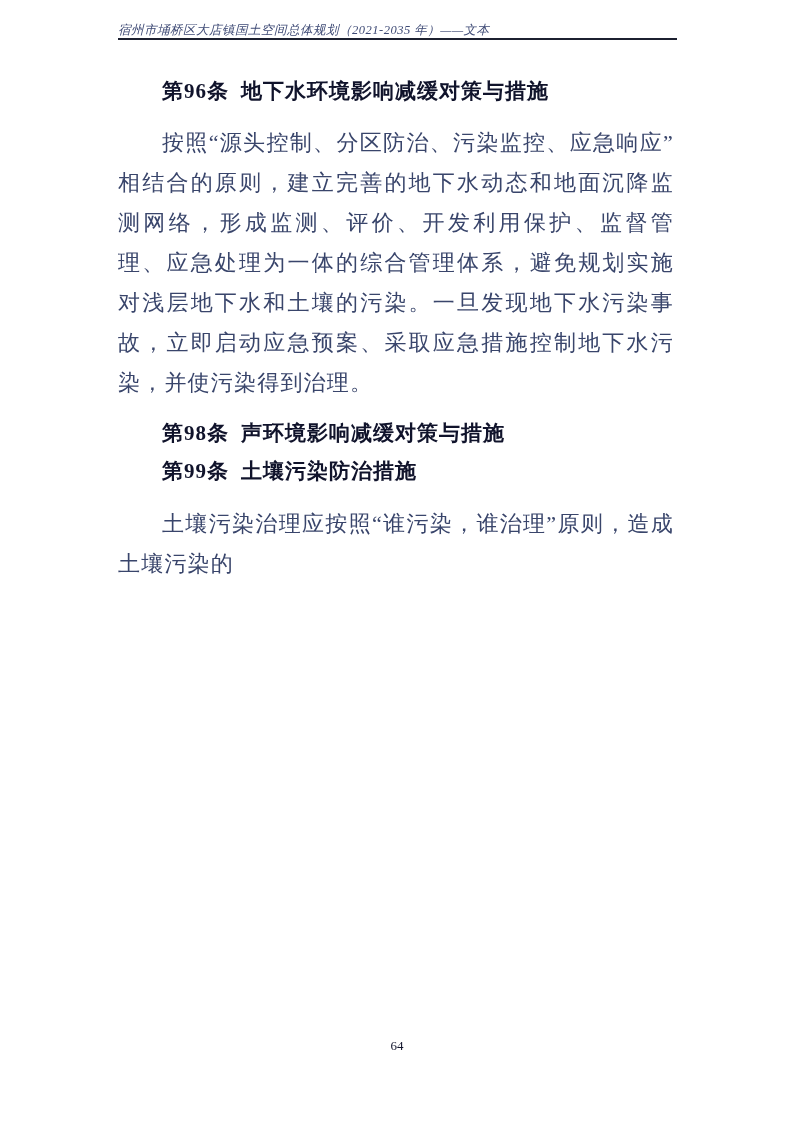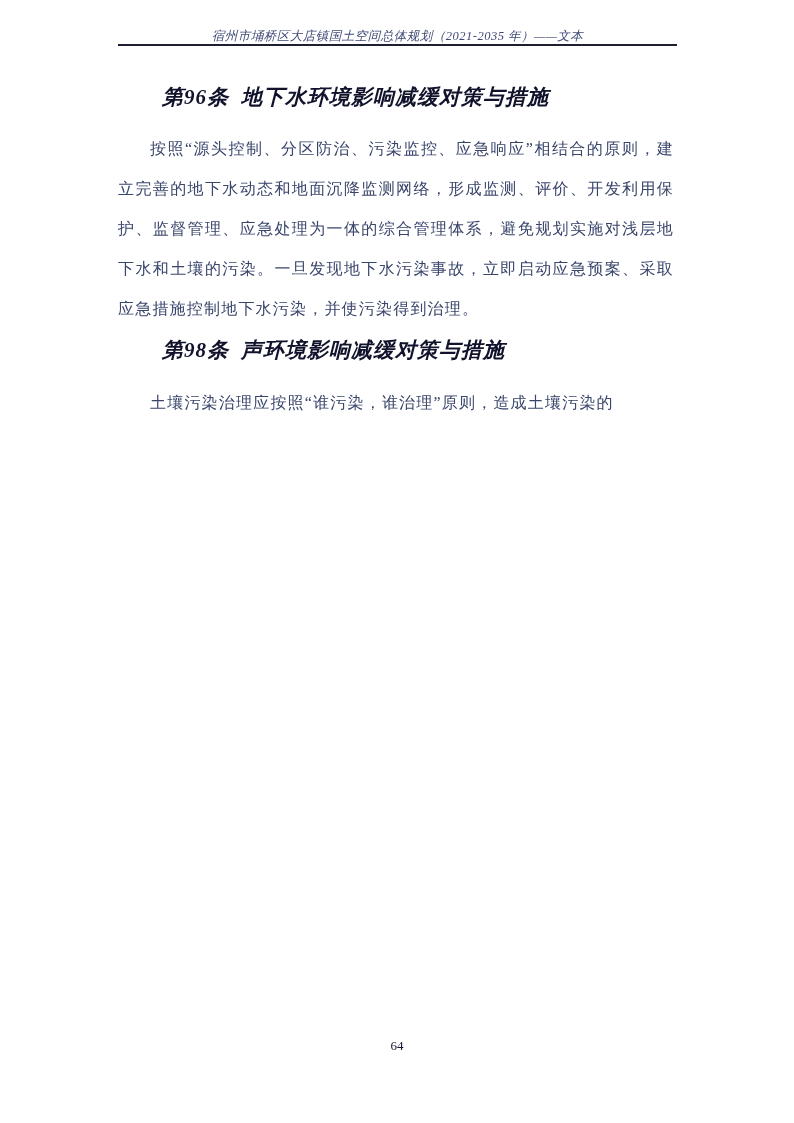--- a/index.html
+++ b/index.html
@@ -17,22 +17,22 @@
   .page{
     position:relative;
     width:794px;height:1123px;
     background:var(--page-bg);
     overflow:hidden;
     box-sizing:border-box;
   }
   
   .page-header{
     margin:0 117px 0 118px;
-    padding-top:29px;
-    text-align:center;
+    padding-top:23px;
+    text-align:left;
     border-bottom:2px solid var(--rule);
   }
   .page-header .header-title{
     display:block;
     font-size:12.5px;
     line-height:15px;
     letter-spacing:0.5px;
     font-style:italic;
     color:var(--header-text);
     white-space:nowrap;
@@ -44,28 +44,27 @@
   .section-heading{
     margin:0;
     padding-left:44px;
     margin-top:12px;
     font-size:21px;
     line-height:26px;
     font-weight:bold;
     color:var(--heading-text);
     letter-spacing:1px;
     white-space:nowrap;
-    font-style:italic;
   }
   .section-heading.first{margin-top:38px;}
-  .section-heading.tight{margin-top:8px;}
+  .section-heading.tight{margin-top:17px;}
   .article-no{margin-right:12px;}
   .section-paragraph{
     margin:20px 0 0 0;
-    font-size:16px;
+    font-size:22px;
     line-height:40px;
     color:var(--body-text);
     text-align:justify;
     text-justify:inter-ideograph;
     text-indent:2em;
     letter-spacing:1.2px;
   }
   .section-paragraph.after-header{margin-top:19px;}
   
   .page-number{
@@ -91,19 +90,22 @@
     <h2 class="section-heading first">
       <span class="article-no">第96条</span><span>地下水环境影响减缓对策与措施</span>
     </h2>
     <p class="section-paragraph after-header">按照“源头控制、分区防治、污染监控、应急响应”相结合的原则，建立完善的地下水动态和地面沉降监测网络，形成监测、评价、开发利用保护、监督管理、应急处理为一体的综合管理体系，避免规划实施对浅层地下水和土壤的污染。一旦发现地下水污染事故，立即启动应急预案、采取应急措施控制地下水污染，并使污染得到治理。</p>
 
 
     <h2 class="section-heading tight">
       <span class="article-no">第98条</span><span>声环境影响减缓对策与措施</span>
     </h2>
 
+    <h2 class="section-heading">
+      <span class="article-no">第99条</span><span>土壤污染防治措施</span>
+    </h2>
     <p class="section-paragraph">土壤污染治理应按照“谁污染，谁治理”原则，造成土壤污染的</p>
 
   </div>
 
   <div class="page-number">64</div>
 
 </div>
 
 </body></html>

